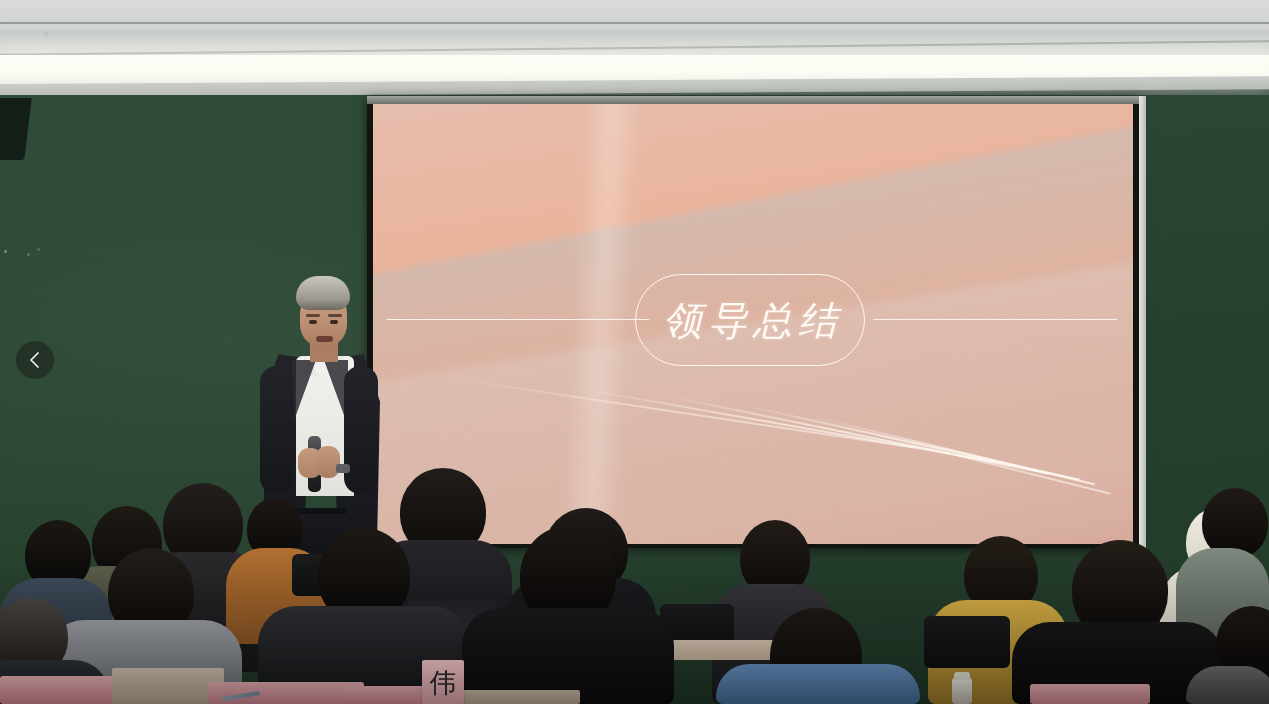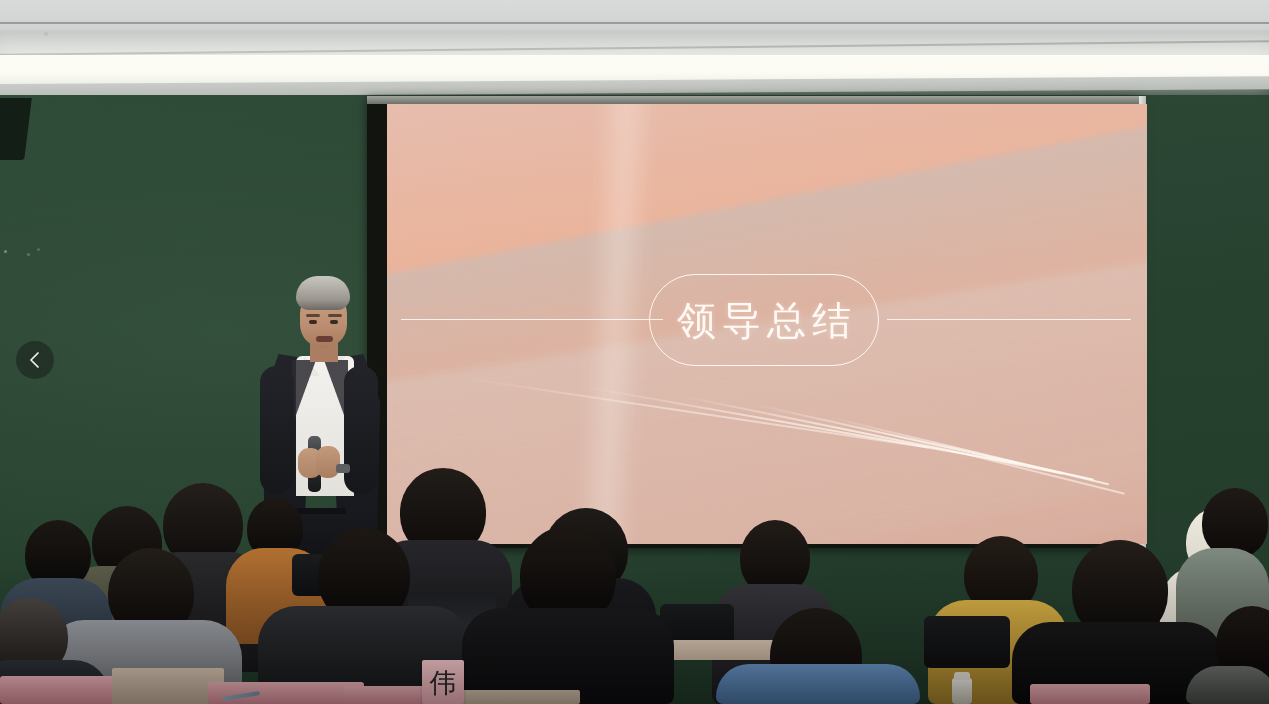--- a/index.html
+++ b/index.html
@@ -66,29 +66,30 @@
   }
   .screen-frame::before {
     content:""; position:absolute; right:-7px; top:0; width:7px; height:100%;
     background:linear-gradient(90deg,#e6e7e2,#b9bcb6);
   }
   .screen-topbar {
     position:absolute; left:0; top:0; width:100%; height:8px;
     background:linear-gradient(180deg,#9fa49c,#6d736a);
   }
   .slide {
-    position:absolute; left:20px; top:8px; width:760px; height:440px;
+    position:absolute; left:6px; top:8px; width:760px; height:440px;
     overflow:hidden;
     background:linear-gradient(172deg,
       #e6bdae 0%,
       #eab49c 28%,
       #eaab92 48%,
       #e0a894 66%,
       #dbab99 84%,
       #d6aa9c 100%);
+    font-style:italic;
   }
   
   .slide-band {
     position:absolute; left:-16%; top:44%; width:135%; height:80%;
     background:linear-gradient(180deg, rgba(196,190,186,.58) 0%, rgba(205,192,185,.34) 40%, rgba(214,198,190,.12) 100%);
     transform:rotate(-11deg); transform-origin:left top;
     filter:blur(3px);
   }
   .slide-band2 {
     position:absolute; left:-10%; top:66%; width:130%; height:60%;

